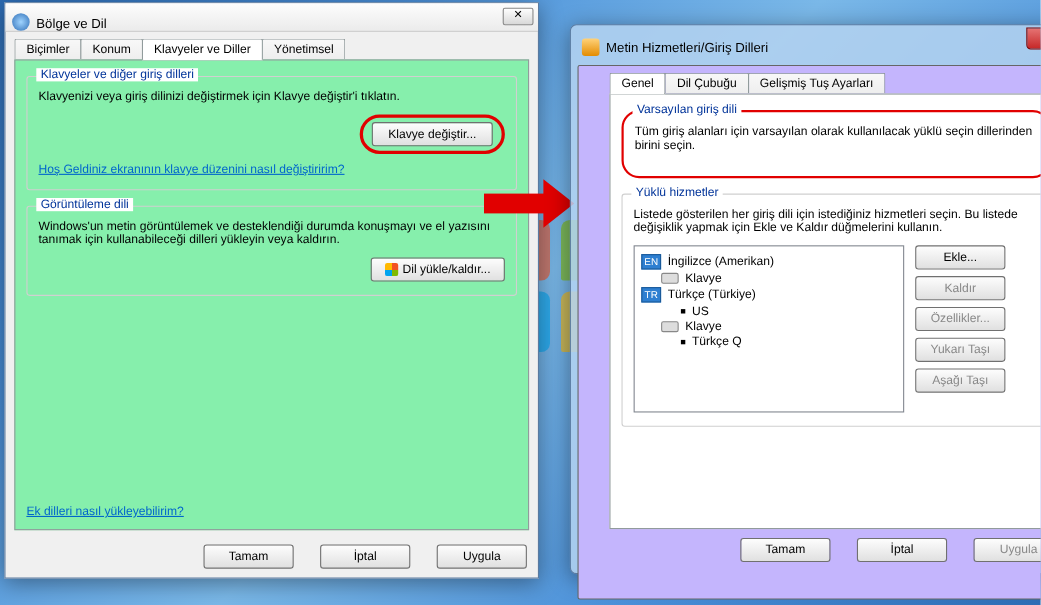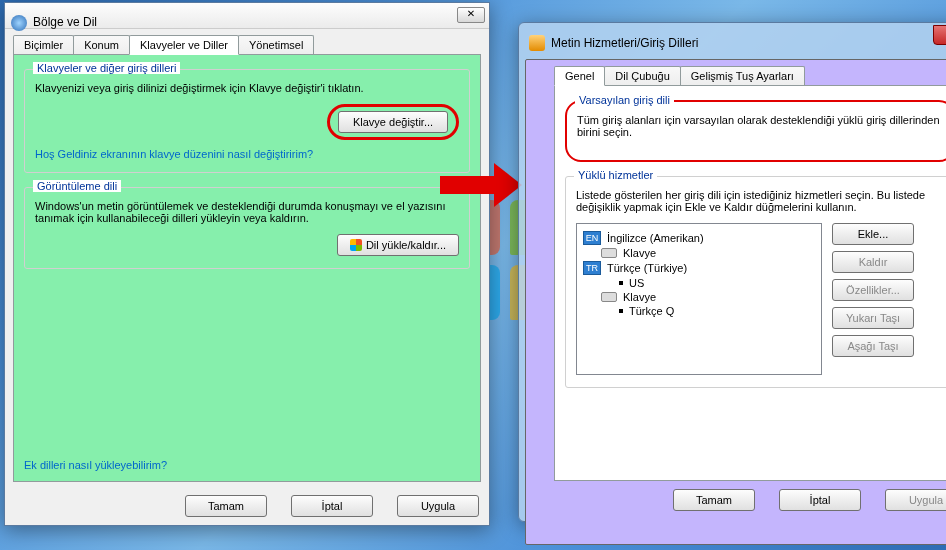--- a/index.html
+++ b/index.html
@@ -9,39 +9,39 @@
   .wallpaper-logo .q1 { background: #f25022; top: 0; left: 0; }
   .wallpaper-logo .q2 { background: #7fba00; top: 0; right: 0; }
   .wallpaper-logo .q3 { background: #00a4ef; bottom: 0; left: 0; }
   .wallpaper-logo .q4 { background: #ffb900; bottom: 0; right: 0; }
 
   .dlg { position: absolute; background: #f0f0f0; border: 1px solid #5a7aa0; box-shadow: 0 4px 20px rgba(0,0,0,0.4); }
   .dlg-left { left: 4px; top: 2px; width: 486px; height: 524px; }
   .dlg-right { left: 518px; top: 22px; width: 464px; height: 500px; border-radius: 6px; padding: 6px; background: rgba(180,210,240,0.85); }
   .dlg-right-inner { background: #c4b5fd; border: 1px solid #666; height: 100%; border-radius: 2px; padding-left: 20px; }
 
-  .titlebar { height: 26px; display: flex; align-items: flex-start; padding: 12px 6px; background: linear-gradient(#fdfdfd,#ebebeb); border-bottom: 1px solid #ccc; }
+  .titlebar { height: 26px; display: flex; align-items: flex-end; padding: 0 6px; background: linear-gradient(#fdfdfd,#ebebeb); border-bottom: 1px solid #ccc; }
   .titlebar-right { height: 28px; display: flex; align-items: center; padding: 0 4px; background: transparent; position: relative; margin-bottom: 2px; }
   .title-icon { width: 16px; height: 16px; margin-right: 6px; border-radius: 8px; background: radial-gradient(#9fd4ff,#2e6db5); display: inline-block; }
   .title-icon2 { width: 16px; height: 16px; margin-right: 6px; background: linear-gradient(#ffd27a,#e38b00); border-radius: 3px; display: inline-block; }
   .title-text { font-size: 12px; color: #000; }
   .close-btn { position: absolute; right: 4px; top: 4px; width: 28px; height: 16px; border: 1px solid #888; border-radius: 2px; background: linear-gradient(#fefefe,#d8d8d8); text-align: center; line-height: 12px; font-size: 10px; }
   .close-btn-red { position: absolute; right: 0px; top: -4px; width: 42px; height: 20px; border: 1px solid #7a0000; border-radius: 0 0 4px 4px; background: linear-gradient(#e57373,#c62828); text-align: center; line-height: 18px; color: #fff; font-weight: bold; font-size: 11px; }
 
   .tabs { display: flex; padding: 6px 8px 0 8px; position: relative; }
   .tab { padding: 3px 10px; border: 1px solid #919b9c; background: linear-gradient(#f8f8f8,#eee); margin-right: -1px; border-bottom: none; border-radius: 2px 2px 0 0; cursor: default; }
   .tab.active { background: #fff; position: relative; z-index: 2; border-bottom: 1px solid #fff; margin-bottom: -1px; }
   .tab-body { margin: 0 8px 8px 8px; border: 1px solid #919b9c; background: #86efac; padding: 8px; height: 428px; position: relative; }
   .tab-body-r { margin: 0 8px 8px 8px; border: 1px solid #919b9c; background: #fff; padding: 8px; height: 396px; position: relative; }
 
   .group { border: 1px solid #d0d0d0; border-radius: 3px; margin: 6px 2px 14px 2px; padding: 8px 10px 12px 10px; position: relative; }
   .group-h { border: 2.5px solid #e10000; border-radius: 16px; }
   .group-title { position: absolute; top: -8px; left: 8px; background: #fff; padding: 0 4px; color: #003399; }
   .group p { margin: 4px 0 10px 0; color: #000; }
-  .link { color: #0066cc; cursor: pointer; margin-top: 20px; }
+  .link { color: #0066cc; text-decoration: underline; cursor: pointer; margin-top: 20px; }
 
   .btn { min-width: 110px; height: 22px; border: 1px solid #707070; background: linear-gradient(#fdfdfd,#e0e0e0); border-radius: 3px; padding: 0 12px; cursor: default; display: inline-flex; align-items: center; justify-content: center; }
   .btn:disabled, .btn.disabled { color: #888; }
   .btn-row { position: absolute; bottom: 8px; right: 10px; display: flex; gap: 24px; }
   .btn-small { min-width: 82px; }
 
   .red-ring { border: 3px solid #e10000; border-radius: 18px; padding: 4px 8px; display: inline-block; }
 
   .dropdown { width: 100%; height: 22px; border: 1px solid #707070; background: linear-gradient(#fdfdfd,#e6e6e6); display: flex; align-items: center; justify-content: space-between; padding: 0 6px; border-radius: 2px; }
   .dropdown .caret { width: 0; height: 0; border-left: 4px solid transparent; border-right: 4px solid transparent; border-top: 5px solid #333; }
@@ -130,21 +130,21 @@
   </div>
   <div class="dlg-right-inner">
     <div class="tabs">
       <div class="tab active">Genel</div>
       <div class="tab">Dil Çubuğu</div>
       <div class="tab">Gelişmiş Tuş Ayarları</div>
     </div>
     <div class="tab-body-r">
       <div class="group group-h">
         <div class="group-title" style="background:#fff;">Varsayılan giriş dili</div>
-        <p>Tüm giriş alanları için varsayılan olarak desteklendiği yüklü giriş dillerinden birini seçin.</p>
+        <p>Tüm giriş alanları için varsayılan olarak kullanılacak yüklü seçin dillerinden birini seçin.</p>
       </div>
       <div class="group">
         <div class="group-title">Yüklü hizmetler</div>
         <p>Listede gösterilen her giriş dili için istediğiniz hizmetleri seçin. Bu listede değişiklik yapmak için Ekle ve Kaldır düğmelerini kullanın.</p>
         <div class="services-row">
           <div class="tree">
             <div class="tree-line">
                 <span class="lang-badge">EN</span>
                 <span>İngilizce (Amerikan)</span>
               </div>

